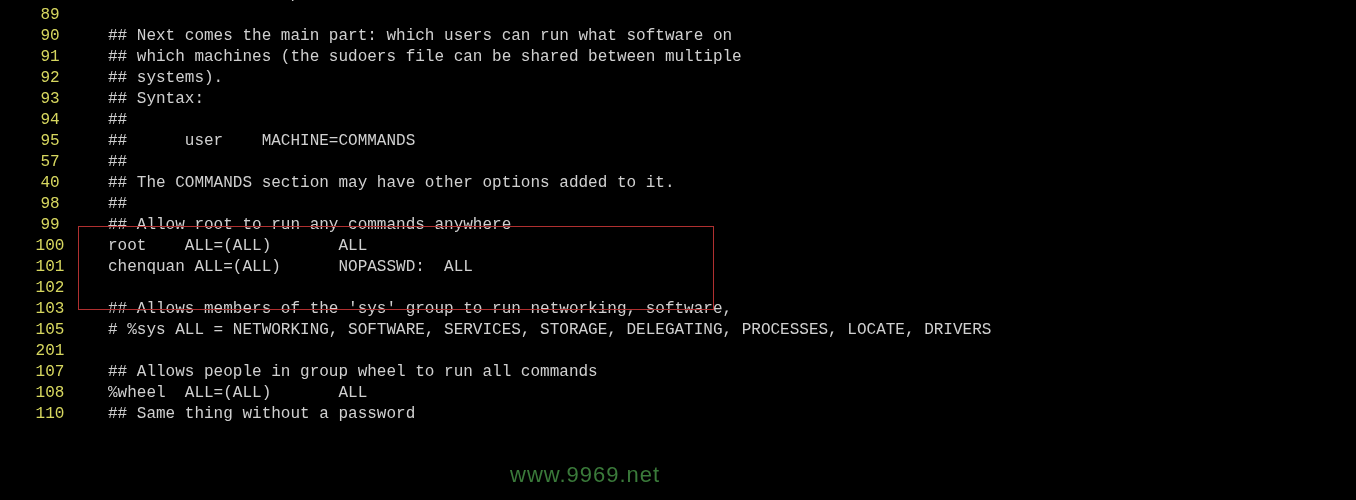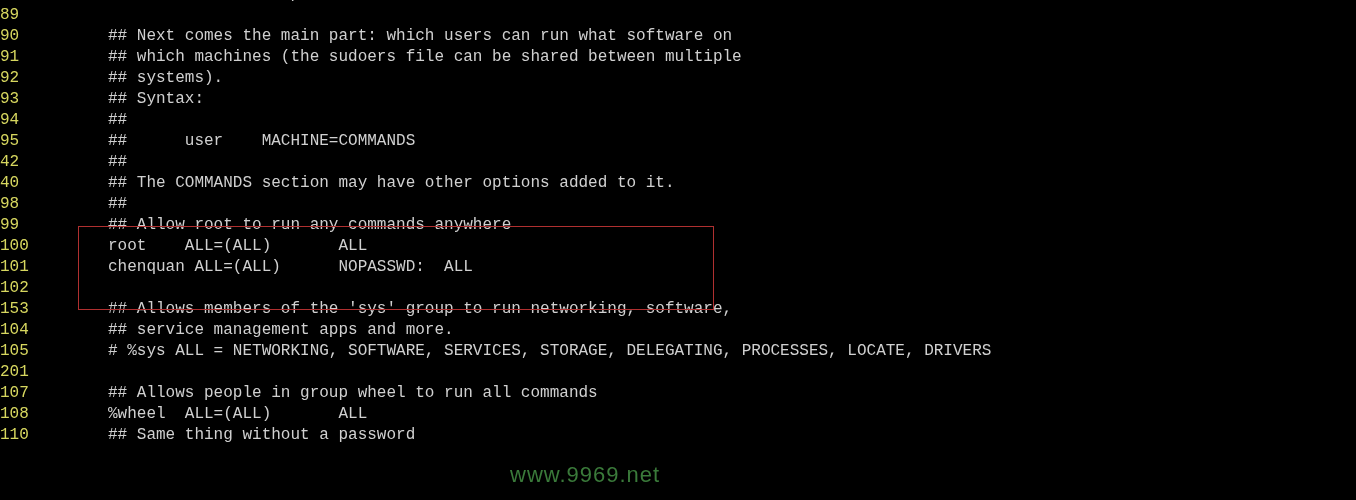--- a/index.html
+++ b/index.html
@@ -22,21 +22,21 @@
       position: relative;
     }
     .line {
       display: flex;
       height: 21px;
       white-space: pre;
     }
     .line-number {
       color: #d7d75f;
       width: 108px;
-      text-align: left;
+      text-align: center;
       padding-right: 8px;
       flex-shrink: 0;
       user-select: none;
     }
     .line-content {
       color: #d0d0d0;
       white-space: pre;
       text-align: center;
     }
     .highlight-box {
@@ -67,29 +67,28 @@
 
 <div class="editor">
 <div class="line first-line"><span class="line-number">88</span><span class="line-content">Defaults    secure_path = /sbin:/bin:/usr/sbin:/usr/bin</span></div>
     <div class="line"><span class="line-number">89</span><span class="line-content"></span></div>
     <div class="line"><span class="line-number">90</span><span class="line-content">## Next comes the main part: which users can run what software on</span></div>
     <div class="line"><span class="line-number">91</span><span class="line-content">## which machines (the sudoers file can be shared between multiple</span></div>
     <div class="line"><span class="line-number">92</span><span class="line-content">## systems).</span></div>
     <div class="line"><span class="line-number">93</span><span class="line-content">## Syntax:</span></div>
     <div class="line"><span class="line-number">94</span><span class="line-content">##</span></div>
     <div class="line"><span class="line-number">95</span><span class="line-content">##      user    MACHINE=COMMANDS</span></div>
-    <div class="line"><span class="line-number">42</span><span class="line-content">##</span></div>
+    <div class="line"><span class="line-number">57</span><span class="line-content">##</span></div>
     <div class="line"><span class="line-number">40</span><span class="line-content">## The COMMANDS section may have other options added to it.</span></div>
     <div class="line"><span class="line-number">98</span><span class="line-content">##</span></div>
     <div class="line"><span class="line-number">99</span><span class="line-content">## Allow root to run any commands anywhere</span></div>
     <div class="line"><span class="line-number">100</span><span class="line-content">root    ALL=(ALL)       ALL</span></div>
     <div class="line"><span class="line-number">101</span><span class="line-content">chenquan ALL=(ALL)      NOPASSWD:  ALL</span></div>
     <div class="line"><span class="line-number">102</span><span class="line-content"></span></div>
-    <div class="line"><span class="line-number">153</span><span class="line-content">## Allows members of the 'sys' group to run networking, software,</span></div>
-    <div class="line"><span class="line-number">104</span><span class="line-content">## service management apps and more.</span></div>
+    <div class="line"><span class="line-number">103</span><span class="line-content">## Allows members of the 'sys' group to run networking, software,</span></div>
     <div class="line"><span class="line-number">105</span><span class="line-content"># %sys ALL = NETWORKING, SOFTWARE, SERVICES, STORAGE, DELEGATING, PROCESSES, LOCATE, DRIVERS</span></div>
     <div class="line"><span class="line-number">201</span><span class="line-content"></span></div>
     <div class="line"><span class="line-number">107</span><span class="line-content">## Allows people in group wheel to run all commands</span></div>
     <div class="line"><span class="line-number">108</span><span class="line-content">%wheel  ALL=(ALL)       ALL</span></div>
     <div class="line"><span class="line-number">110</span><span class="line-content">## Same thing without a password</span></div>
   </div>
 
 <div class="highlight-box"></div>
 
 <div class="watermark">www.9969.net</div>

